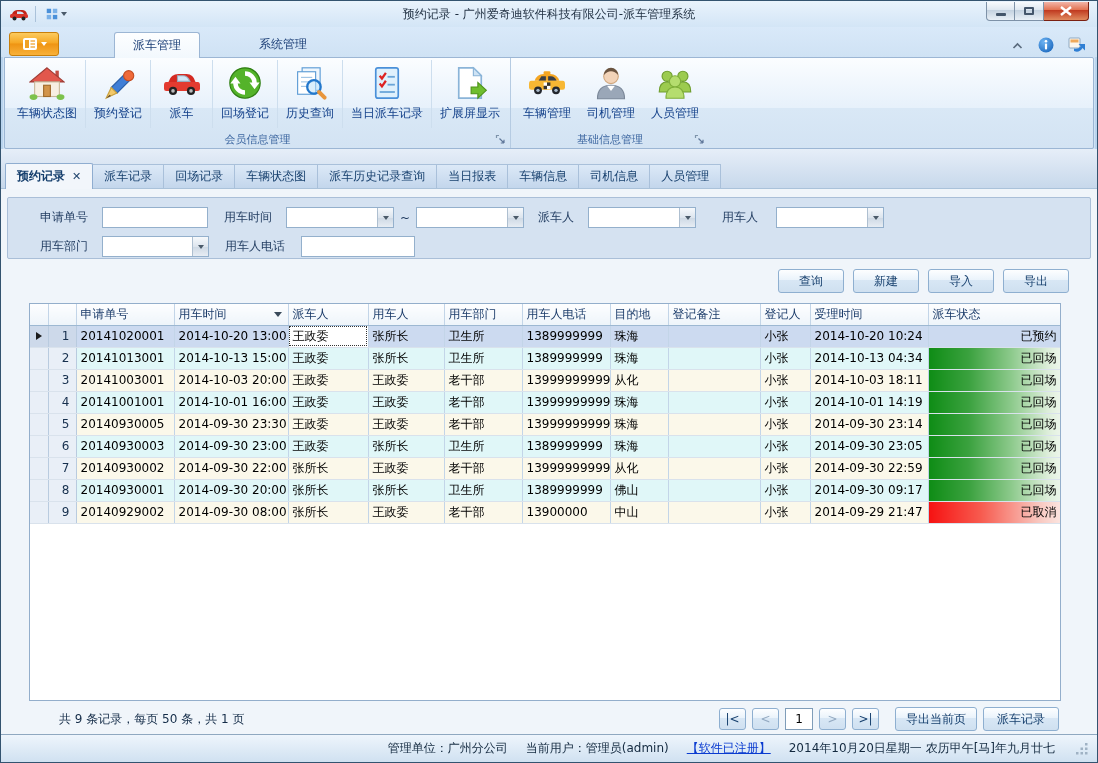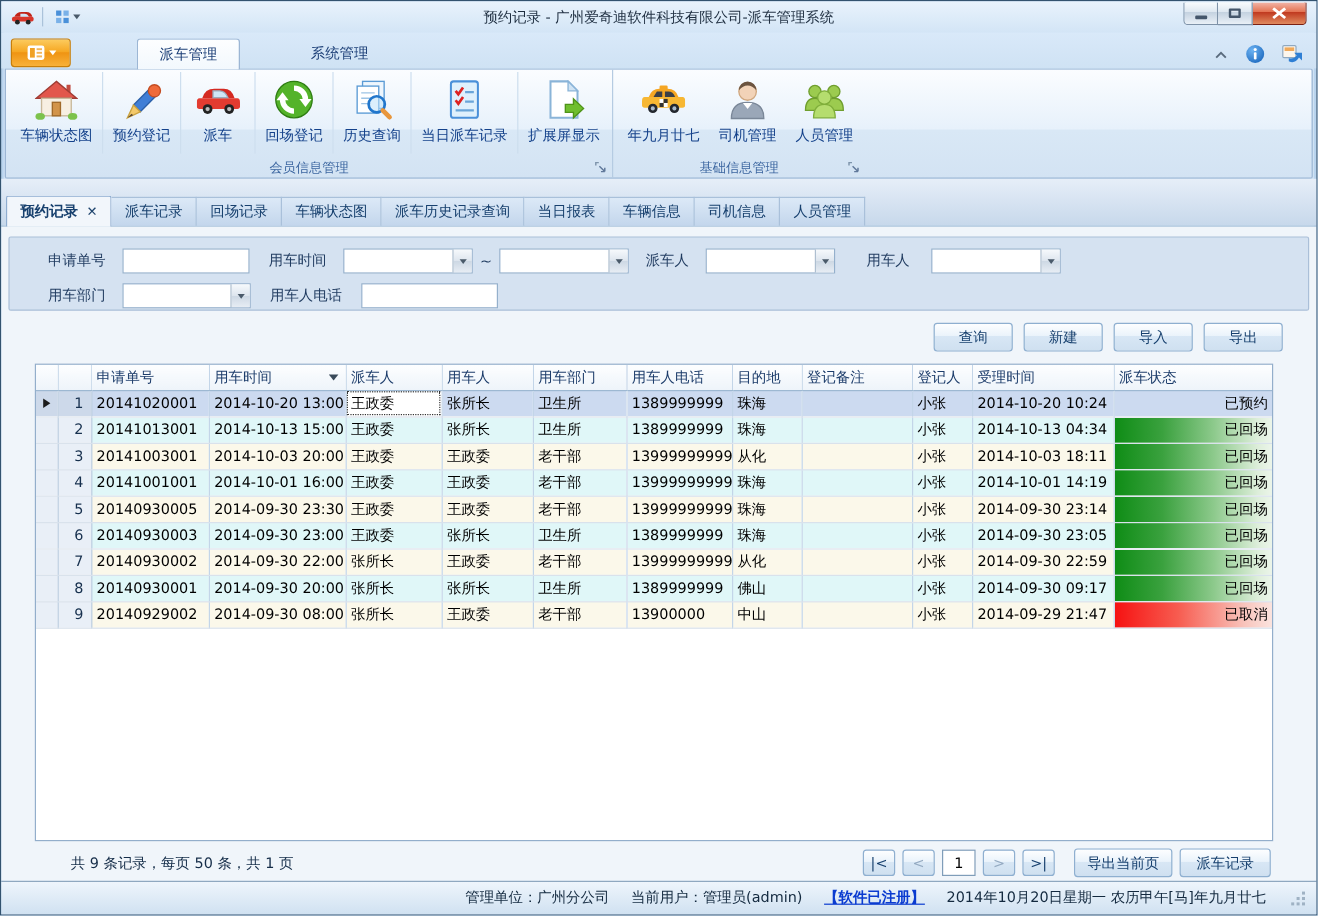--- a/index.html
+++ b/index.html
@@ -102,21 +102,21 @@
   .pbtn{ height:22px; min-width:27px; padding:0 4px; }
   .pbtn.dim{ color:#93a9c1; }
   .page-input{ width:28px; height:22px; border:1px solid #7f9db9; text-align:center; font-size:12px; font-family:inherit;}
   .xbtn{ min-width:76px; }
 
   
   .statusbar{ height:28px; border-top:1px solid #8fa8c0; background:linear-gradient(#eef5fc,#d0e1f1);
               display:flex; align-items:center; gap:18px; padding:0 8px; color:#13293f; position:relative;}
   .sb-welcome{ }
   .sb-spacer{ flex:1; }
-  .sb-link{ color:var(--link); font-weight:bold; text-decoration:underline; cursor:pointer;}
+  .sb-link{ color:var(--link); font-weight:normal; text-decoration:underline; cursor:pointer;}
   .grip{ width:14px; height:14px; margin-left:2px;}
 
   .icon svg{ width:100%; height:100%; display:block;}
   .icon{ display:inline-block; }
 </style>
 </head>
 <body>
 
 <div class="window">
 
@@ -315,21 +315,21 @@
                 <rect x="13" y="15.5" width="3" height="3" fill="#fff"></rect>
                 <rect x="16" y="18.5" width="3" height="3" fill="#fff"></rect>
                 <rect x="16" y="15.5" width="3" height="3" fill="#333"></rect>
                 <rect x="13" y="18.5" width="3" height="3" fill="#333"></rect>
                 <circle cx="8" cy="22.5" r="3.5" fill="#23272e"></circle>
                 <circle cx="24" cy="22.5" r="3.5" fill="#23272e"></circle>
                 <circle cx="8" cy="22.5" r="1.5" fill="#aabbcc"></circle>
                 <circle cx="24" cy="22.5" r="1.5" fill="#aabbcc"></circle>
               </svg>
             </span>
-            <span class="rlabel">年九月廿七</span>
+            <span class="rlabel">车辆管理</span>
           </div>
           <div class="rbtn">
             <span class="icon" style="width: 36px; height: 36px;">
               <svg viewBox="0 0 32 32">
                 <path d="M4 30 q0-12 12-12 q12 0 12 12 z" fill="#9aa7b8" stroke="#7a8798"></path>
                 <path d="M12.5 18.5 l3.5 4.5 3.5-4.5 z" fill="#fff"></path>
                 <circle cx="16" cy="10" r="6.5" fill="#f2d3b8" stroke="#d0a880"></circle>
                 <path d="M9.5 9 a6.5 6.5 0 0 1 13 0 q-3-3.5-6.5-3.5 q-3.5 0-6.5 3.5 z" fill="#6b5440"></path>
               </svg>
             </span>

